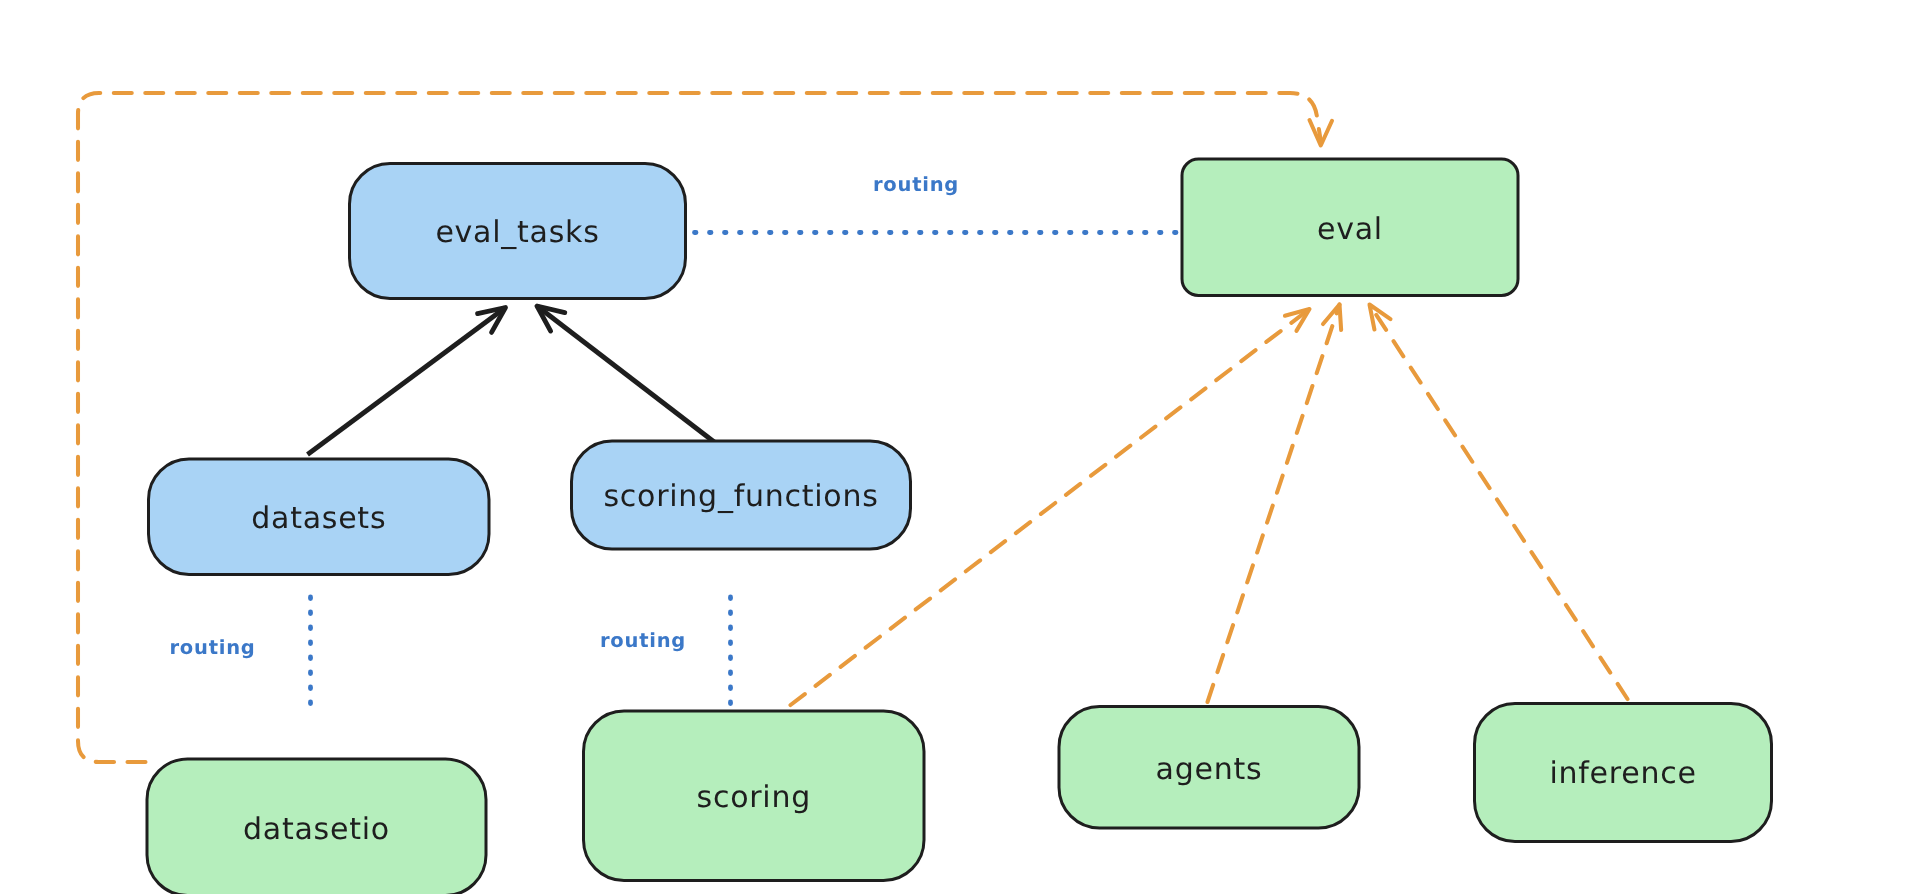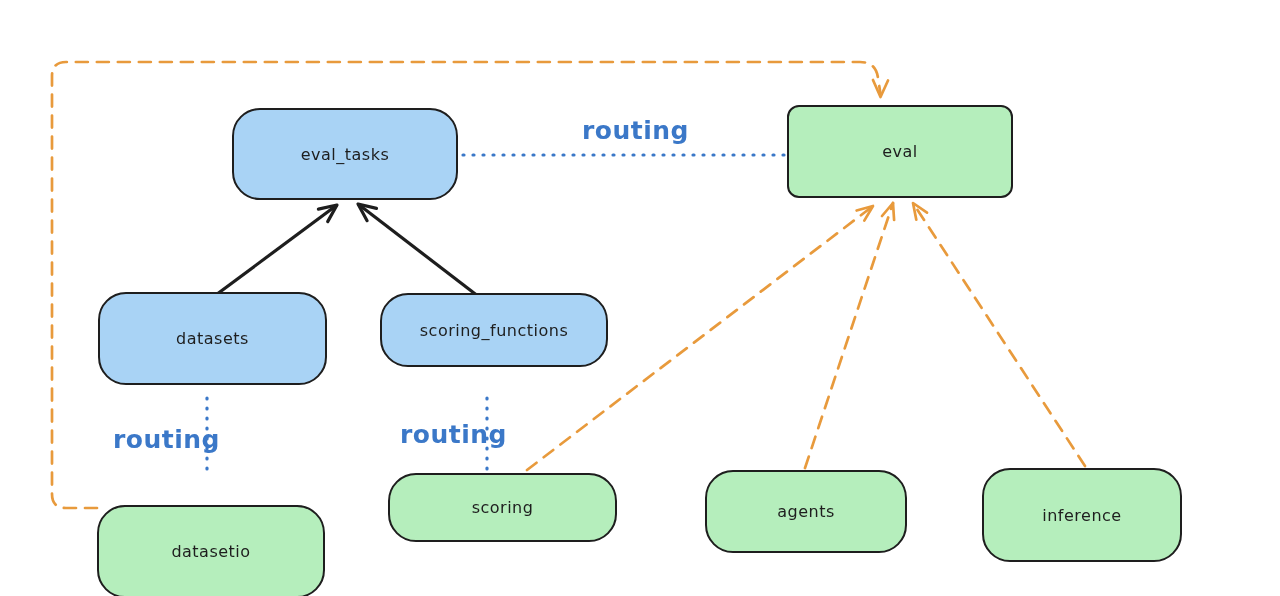--- a/index.html
+++ b/index.html
@@ -18,30 +18,30 @@
     overflow:hidden;
     font-family:"DejaVu Sans","Liberation Sans",sans-serif;
   }
   #edge-layer{position:absolute;left:0;top:0;width:1280px;height:596px;}
   .node{
     position:absolute;
     box-sizing:border-box;
     border:2.5px solid var(--stroke);
     border-radius:28px;
     display:flex;align-items:center;justify-content:center;
-    font-size:16px;
+    font-size:20px;
     color:var(--stroke);
     letter-spacing:0.5px;
   }
   .node.api{background:var(--api-fill);}
   .node.provider{background:var(--provider-fill);}
   .edge-label{
     position:absolute;
     color:var(--routing-blue);
-    font-size:25px;
+    font-size:13px;
     font-weight:600;
     letter-spacing:0.5px;
   }
   .edge{fill:none;}
   .edge.black{stroke:var(--stroke);stroke-width:3.2;}
   .edge.blue-dotted{stroke:var(--routing-blue);stroke-width:3.2;stroke-dasharray:1 9;stroke-linecap:round;}
   .edge.orange-dashed{stroke:var(--edge-orange);stroke-width:2.7;stroke-dasharray:12 9;stroke-linecap:round;}
   .wing{fill:none;stroke-linecap:round;stroke-linejoin:round;}
   .wing.black{stroke:var(--stroke);stroke-width:3.2;}
   .wing.orange{stroke:var(--edge-orange);stroke-width:2.7;}
@@ -85,33 +85,33 @@
   </svg>
 
   <div class="node api" style="left:232px;top:108px;width:226px;height:92px;">
     <span>eval_tasks</span>
   </div>
 
   <div class="node provider" style="left:787px;top:105px;width:226px;height:93px;border-radius:12px;">
     <span>eval</span>
   </div>
 
-  <div class="node api" style="left:98px;top:292px;width:229px;height:93px;">
+  <div class="node api" style="left:98px;top:305px;width:229px;height:79px;">
     <span>datasets</span>
   </div>
 
   <div class="node api" style="left:380px;top:293px;width:228px;height:74px;">
     <span>scoring_functions</span>
   </div>
 
   <div class="node provider" style="left:97px;top:505px;width:228px;height:93px;">
     <span>datasetio</span>
   </div>
 
-  <div class="node provider" style="left:388px;top:473px;width:229px;height:69px;">
+  <div class="node provider" style="left:388px;top:473px;width:229px;height:115px;">
     <span>scoring</span>
   </div>
 
   <div class="node provider" style="left:705px;top:470px;width:202px;height:83px;">
     <span>agents</span>
   </div>
 
   <div class="node provider" style="left:982px;top:468px;width:200px;height:94px;">
     <span>inference</span>
   </div>

